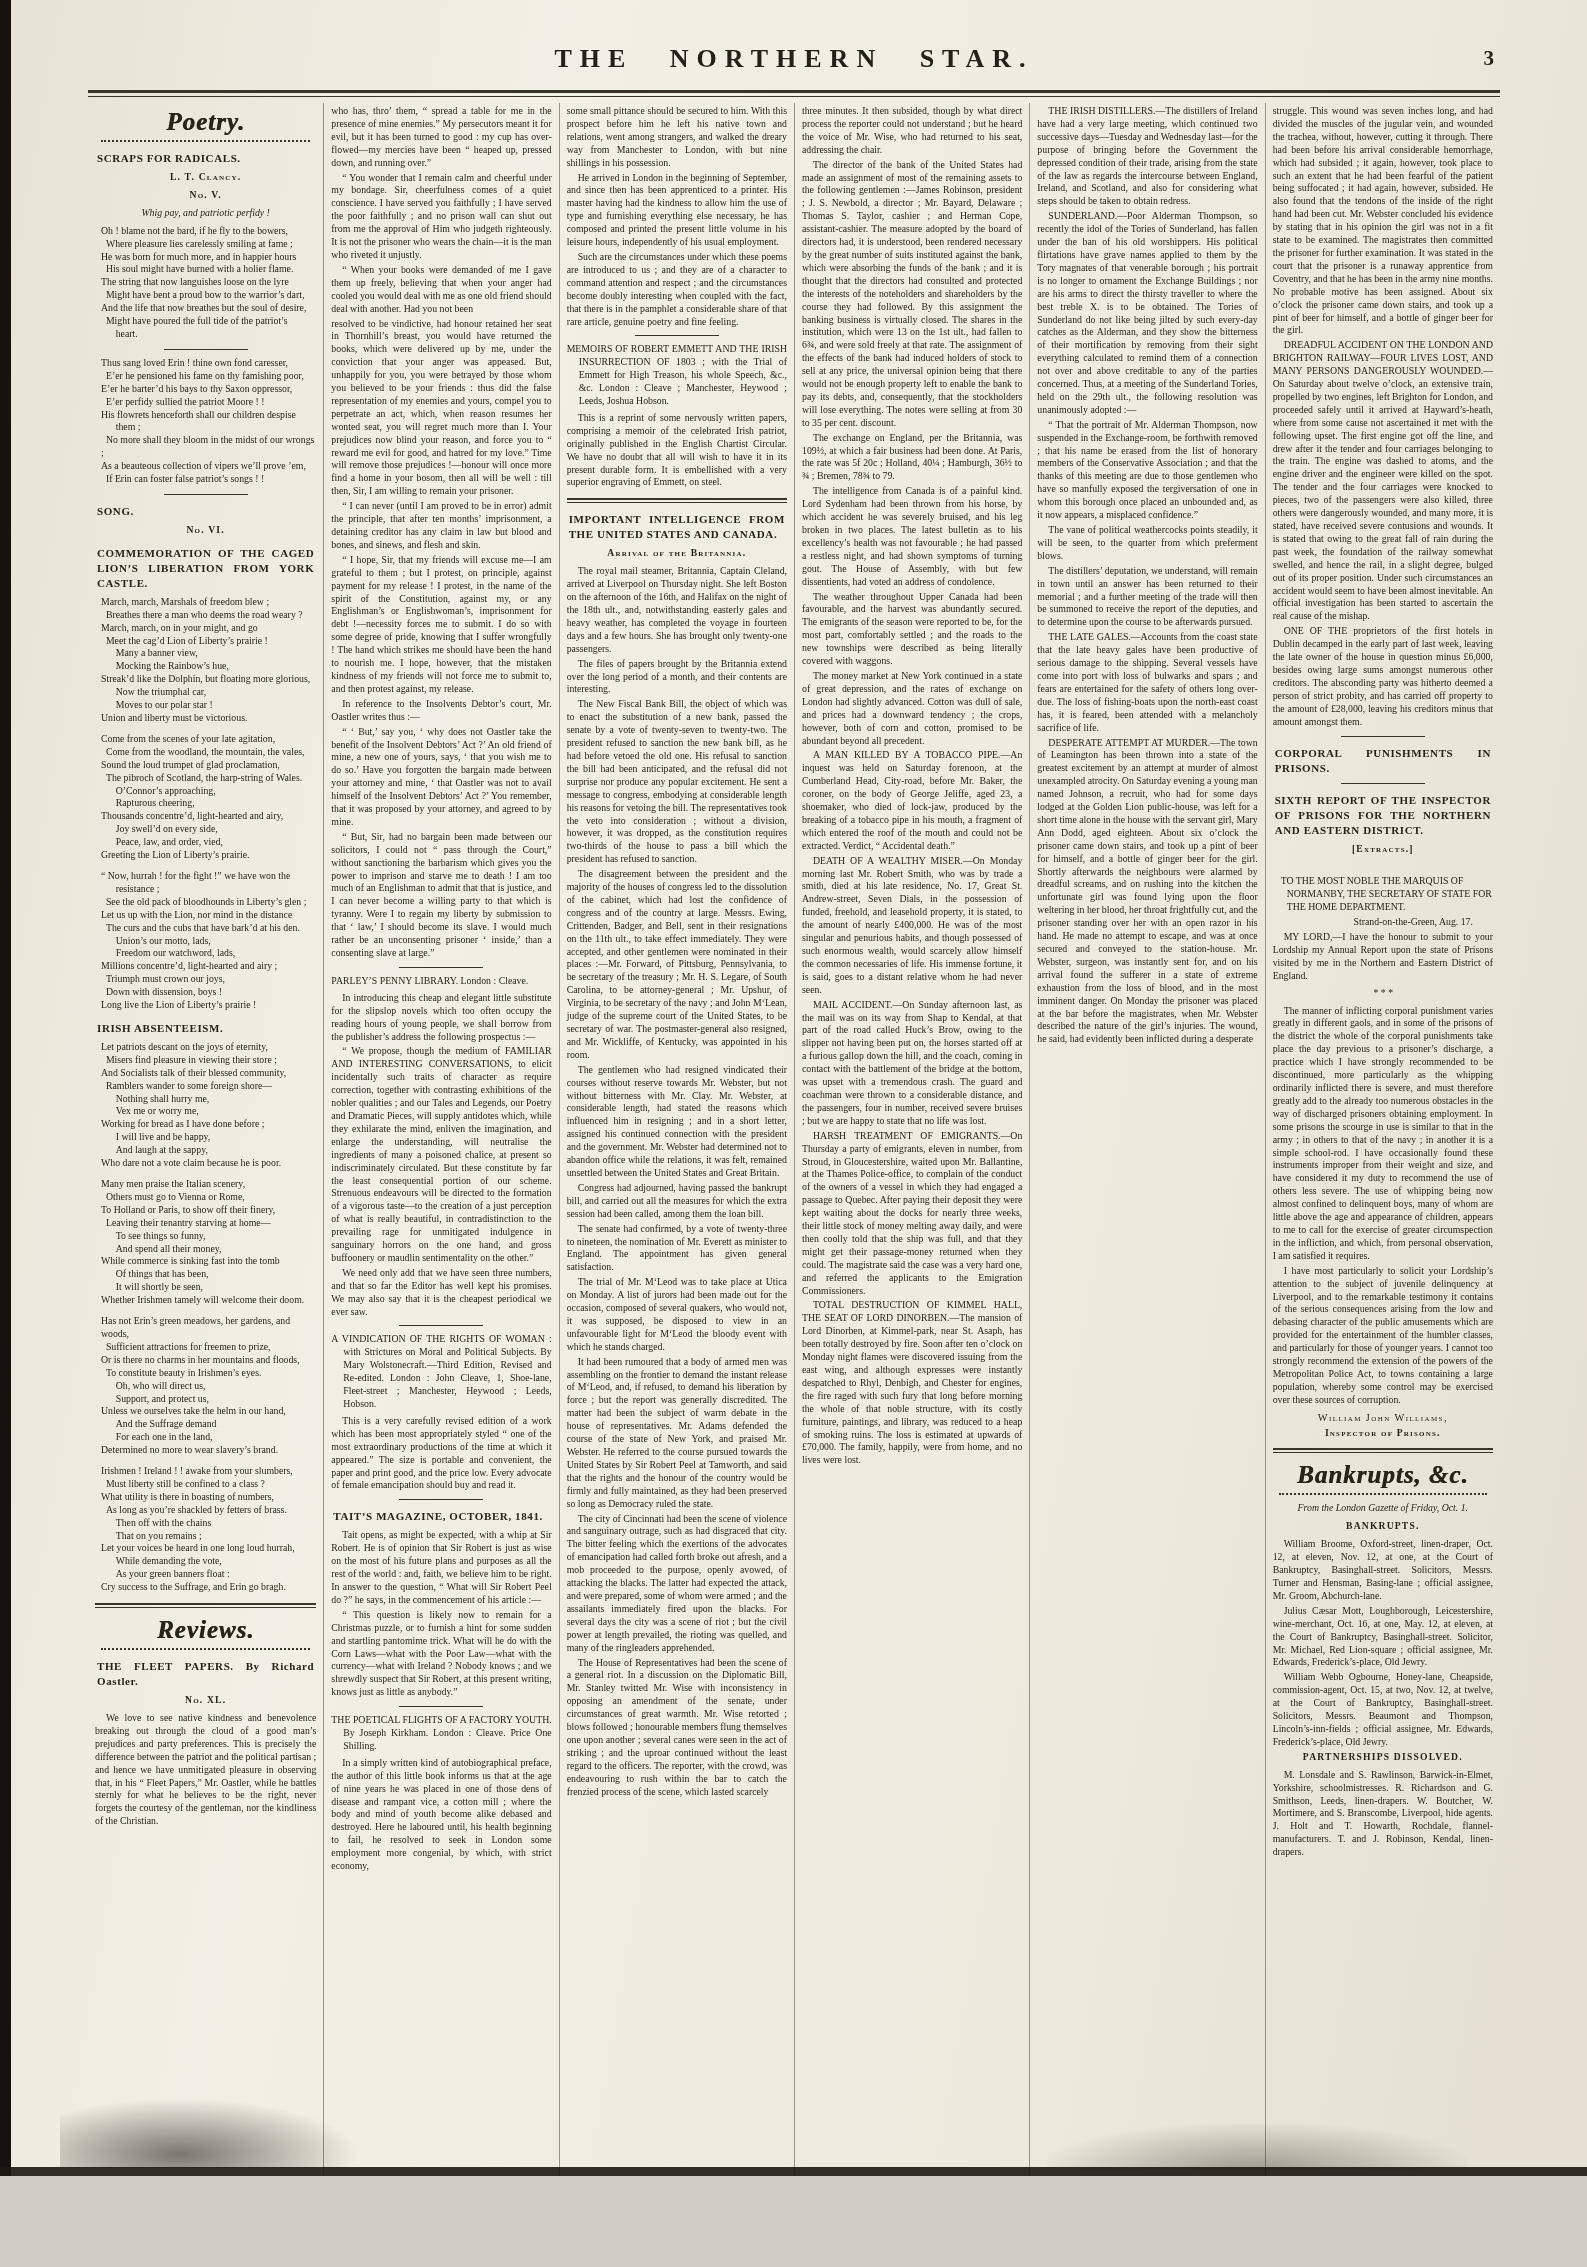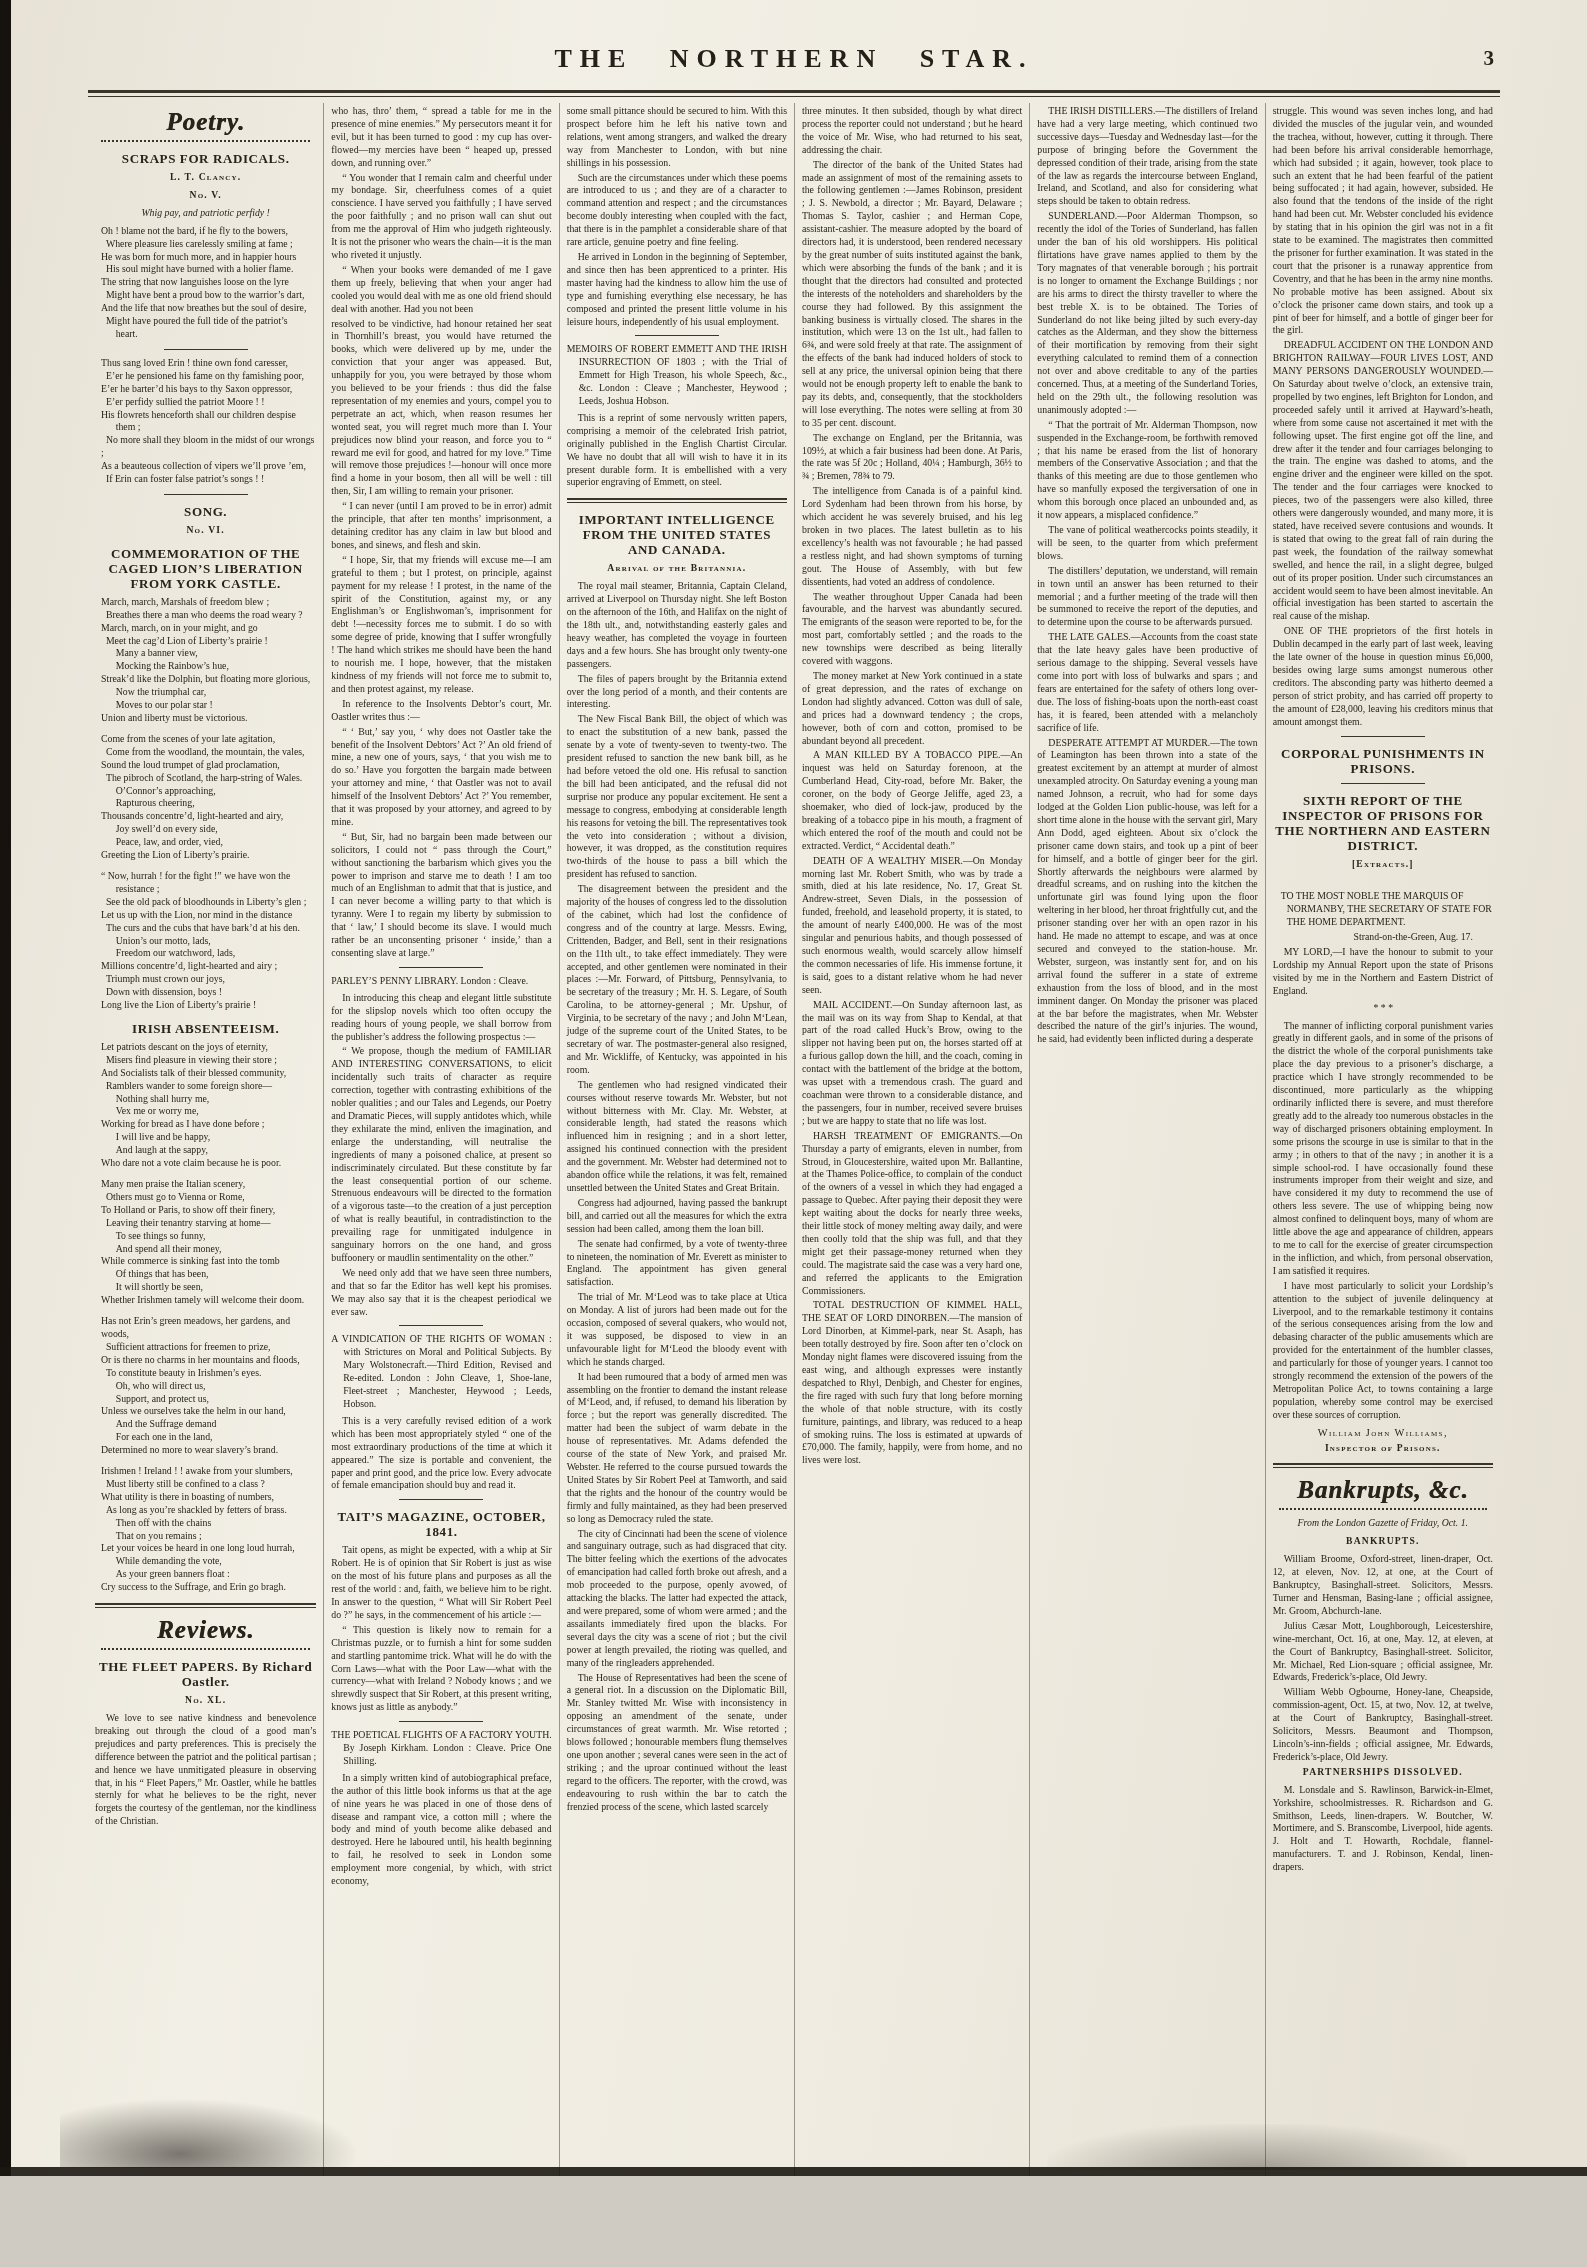--- a/index.html
+++ b/index.html
@@ -20,21 +20,21 @@
   .mast-rule{position:absolute;top:90px;left:88px;width:1412px;height:3px;
     border-top:3px solid var(--rule);border-bottom:1px solid var(--rule);}
   .columns{position:absolute;top:103px;left:88px;width:1412px;height:2152px;
     display:grid;grid-template-columns:repeat(6,1fr);}
   .col{overflow:hidden;padding:2px 7px 0 7px;font-size:9.8px;line-height:12.9px;
     text-align:justify;hyphens:auto;}
   .col + .col{border-left:1px solid var(--colrule);}
   .p,.pq{text-indent:11px;margin:0 0 2px 0;}
   .pc{margin:0 0 2px 0;}
   .cite{margin:5px 0 4px 0;padding-left:12px;text-indent:-12px;font-size:9.8px;}
-  .h1{text-align:center;text-indent:0;font-size:13px;line-height:15px;letter-spacing:.6px;
+  .h1{text-indent:0;font-size:11px;line-height:15px;letter-spacing:.6px;
     margin:9px 2px 5px 2px;font-weight:bold;}
   .h2{text-align:center;text-indent:0;font-size:9.6px;letter-spacing:1.2px;margin:2px 0 5px 0;
     font-variant:small-caps;font-weight:bold;}
   .ic{text-align:center;text-indent:0;font-style:italic;margin:4px 0 5px 0;}
   .dl{text-align:right;text-indent:0;padding-right:20px;margin:2px 0;}
   .addr{font-variant:small-caps;margin:20px 0 2px 0;padding-left:14px;text-indent:-6px;text-align:left;}
   .sig{text-align:center;letter-spacing:1.4px;font-variant:small-caps;margin:5px 0 1px 0;font-size:10.4px;}
   .verse{margin:1px 0 8px 0;padding-left:6px;text-align:left;}
   .vline{white-space:pre-wrap;line-height:12.9px;}
   .div-rule{width:84px;border-top:1.5px solid var(--rule);margin:7px auto;}
@@ -208,22 +208,22 @@
         <div class="div-rule"></div>
         <div class="h1">TAIT’S MAGAZINE, OCTOBER, 1841.</div>
         <div class="p">Tait opens, as might be expected, with a whip at Sir Robert. He is of opinion that Sir Robert is just as wise on the most of his future plans and purposes as all the rest of the world : and, faith, we believe him to be right. In answer to the question, “ What will Sir Robert Peel do ?” he says, in the commencement of his article :—</div>
         <div class="pq">“ This question is likely now to remain for a Christmas puzzle, or to furnish a hint for some sudden and startling pantomime trick. What will he do with the Corn Laws—what with the Poor Law—what with the currency—what with Ireland ? Nobody knows ; and we shrewdly suspect that Sir Robert, at this present writing, knows just as little as anybody.”</div>
         <div class="div-rule"></div>
         <div class="cite">THE POETICAL FLIGHTS OF A FACTORY YOUTH. By Joseph Kirkham. London : Cleave. Price One Shilling.</div>
         <div class="p">In a simply written kind of autobiographical preface, the author of this little book informs us that at the age of nine years he was placed in one of those dens of disease and rampant vice, a cotton mill ; where the body and mind of youth become alike debased and destroyed. Here he laboured until, his health beginning to fail, he resolved to seek in London some employment more congenial, by which, with strict economy,</div>
       </section>
       <section class="col">
         <div class="pc">some small pittance should be secured to him. With this prospect before him he left his native town and relations, went among strangers, and walked the dreary way from Manchester to London, with but nine shillings in his possession.</div>
+        <div class="p">He arrived in London in the beginning of September, and since then has been apprenticed to a printer. His master having had the kindness to allow him the use of type and furnishing everything else necessary, he has composed and printed the present little volume in his leisure hours, independently of his usual employment.</div>
         <div class="p">Such are the circumstances under which these poems are introduced to us ; and they are of a character to command attention and respect ; and the circumstances become doubly interesting when coupled with the fact, that there is in the pamphlet a considerable share of that rare article, genuine poetry and fine feeling.</div>
-        <div class="p">He arrived in London in the beginning of September, and since then has been apprenticed to a printer. His master having had the kindness to allow him the use of type and furnishing everything else necessary, he has composed and printed the present little volume in his leisure hours, independently of his usual employment.</div>
         <div class="div-rule"></div>
         <div class="cite">MEMOIRS OF ROBERT EMMETT AND THE IRISH INSURRECTION OF 1803 ; with the Trial of Emmett for High Treason, his whole Speech, &amp;c., &amp;c. London : Cleave ; Manchester, Heywood ; Leeds, Joshua Hobson.</div>
         <div class="p">This is a reprint of some nervously written papers, comprising a memoir of the celebrated Irish patriot, originally published in the English Chartist Circular. We have no doubt that all will wish to have it in its present durable form. It is embellished with a very superior engraving of Emmett, on steel.</div>
         <div class="dbl-rule"></div>
         <div class="h1">IMPORTANT INTELLIGENCE FROM THE UNITED STATES AND CANADA.</div>
         <div class="h2">Arrival of the Britannia.</div>
         <div class="p">The royal mail steamer, Britannia, Captain Cleland, arrived at Liverpool on Thursday night. She left Boston on the afternoon of the 16th, and Halifax on the night of the 18th ult., and, notwithstanding easterly gales and heavy weather, has completed the voyage in fourteen days and a few hours. She has brought only twenty-one passengers.</div>
         <div class="p">The files of papers brought by the Britannia extend over the long period of a month, and their contents are interesting.</div>
         <div class="p">The New Fiscal Bank Bill, the object of which was to enact the substitution of a new bank, passed the senate by a vote of twenty-seven to twenty-two. The president refused to sanction the new bank bill, as he had before vetoed the old one. His refusal to sanction the bill had been anticipated, and the refusal did not surprise nor produce any popular excitement. He sent a message to congress, embodying at considerable length his reasons for vetoing the bill. The representatives took the veto into consideration ; without a division, however, it was dropped, as the constitution requires two-thirds of the house to pass a bill which the president has refused to sanction.</div>
         <div class="p">The disagreement between the president and the majority of the houses of congress led to the dissolution of the cabinet, which had lost the confidence of congress and of the country at large. Messrs. Ewing, Crittenden, Badger, and Bell, sent in their resignations on the 11th ult., to take effect immediately. They were accepted, and other gentlemen were nominated in their places :—Mr. Forward, of Pittsburg, Pennsylvania, to be secretary of the treasury ; Mr. H. S. Legare, of South Carolina, to be attorney-general ; Mr. Upshur, of Virginia, to be secretary of the navy ; and John M‘Lean, judge of the supreme court of the United States, to be secretary of war. The postmaster-general also resigned, and Mr. Wickliffe, of Kentucky, was appointed in his room.</div>

